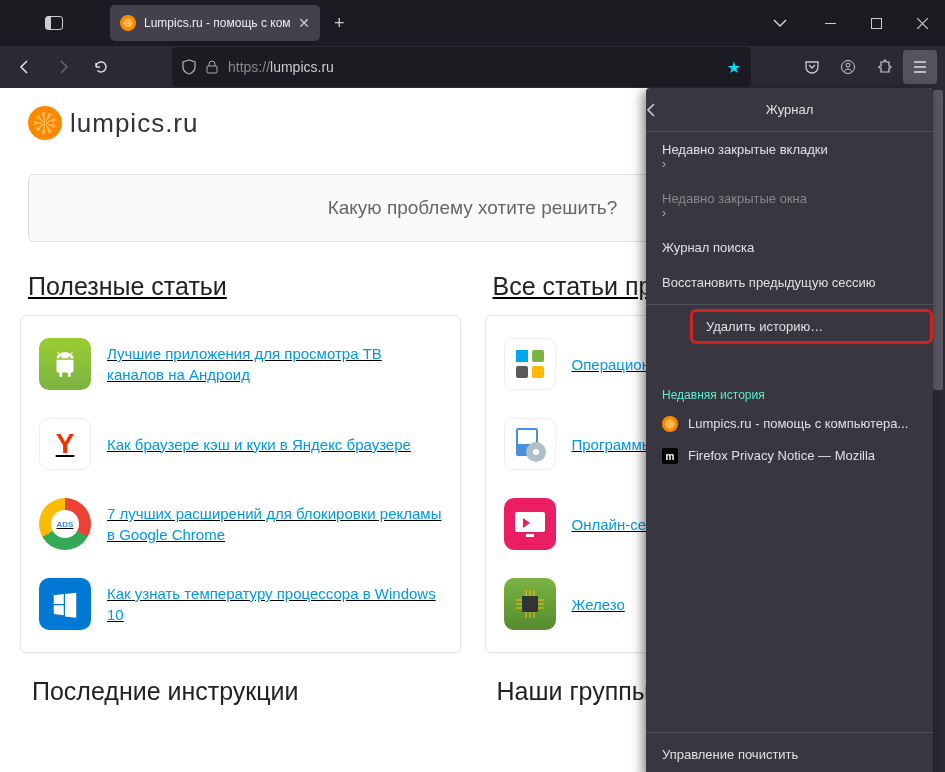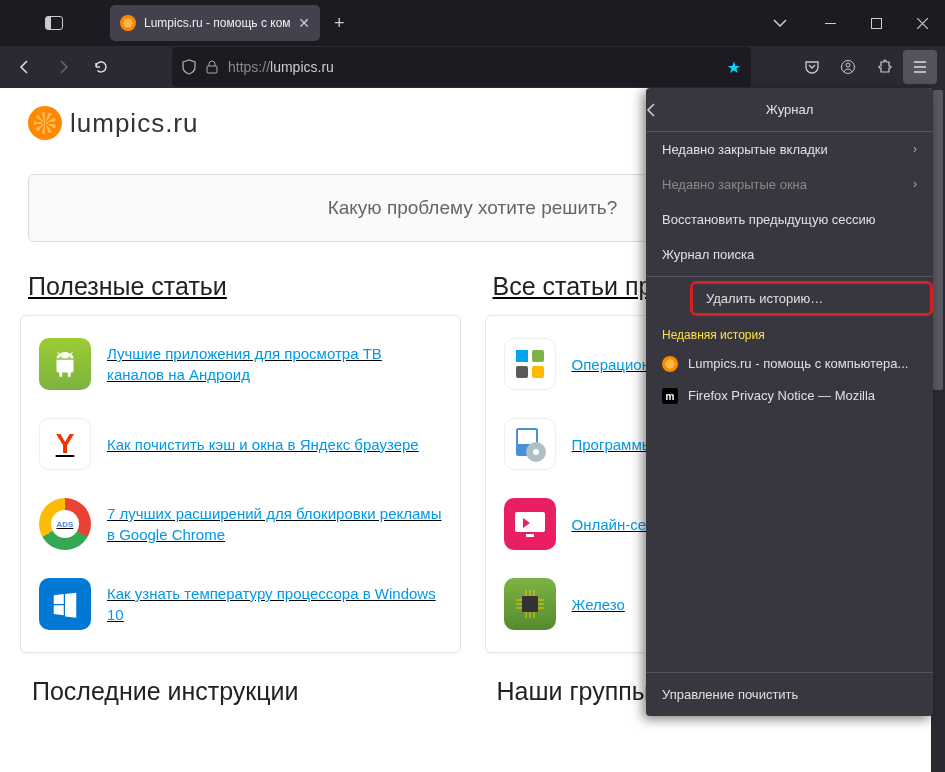--- a/index.html
+++ b/index.html
@@ -66,26 +66,26 @@
 .ic-hw { background: linear-gradient(#7cb342, #558b2f); }
 
 .bottom-heads { display: flex; gap: 32px; padding: 20px 24px 0; }
 .bottom-heads > div { flex: 1; }
 
 
 .panel { position: absolute; top: 88px; right: 12px; width: 287px; background: #38373f; box-shadow: -3px 3px 12px rgba(0,0,0,0.5); z-index: 100; color: #e0e0e0; font-size: 13px; border-radius: 4px; }
 .panel-head { display: flex; align-items: center; height: 44px; border-bottom: 1px solid #52525a; }
 .panel-back { width: 44px; text-align: center; font-size: 16px; cursor: pointer; color: #ccc; }
 .panel-title { flex: 1; text-align: center; padding-right: 44px; font-size: 13px; }
-.panel-item { display: flex; align-items: flex-start; padding: 10px 16px; cursor: pointer; font-size: 13px; justify-content: space-between; }
+.panel-item { display: flex; align-items: flex-start; padding: 10px 16px; cursor: pointer; font-size: 13px; justify-content: space-between; flex-direction: column; }
 .panel-item.disabled { color: #888; }
 .panel-item .chev { color: #aaa; font-size: 12px; }
 .panel-sep { height: 1px; background: #52525a; margin: 4px 0; }
 .panel-item.highlight { outline: 3px solid #d32020; outline-offset: -3px; border-radius: 6px; margin-left: 44px; }
-.panel-sub { color: #fde047; font-size: 12px; padding: 12px 16px 6px; }
+.panel-sub { color: #5eead4; font-size: 12px; padding: 22px 16px 6px; margin-top: 22px; }
 .hist-item { display: flex; align-items: flex-start; gap: 10px; padding: 8px 16px; font-size: 13px; cursor: pointer; }
 .hist-fav { width: 16px; height: 16px; flex-shrink: 0; border-radius: 2px; }
 .hist-fav.lumpics { background: radial-gradient(circle, #ffb84d 40%, #ff8800 41%); border-radius: 50%; }
 .hist-fav.moz { background: #000; color: #fff; display: flex; align-items: center; justify-content: center; font-size: 10px; font-weight: bold; }
 .hist-text { white-space: nowrap; overflow: hidden; text-overflow: ellipsis; }
 .panel-footer { border-top: 1px solid #52525a; padding: 14px 16px; font-size: 13px; cursor: pointer; margin-top: 260px; }
 
 .scrollbar { position: absolute; right: 0; top: 88px; bottom: 0; width: 14px; background: #2b2a33; }
 .scroll-thumb { background: #5a5962; width: 10px; margin: 2px auto; height: 300px; border-radius: 2px; }
 
@@ -204,21 +204,21 @@
         <div class="art">
           <div class="art-icon ic-android">
             <svg width="34" height="34" viewBox="0 0 24 24">
                 <path fill="#fff" d="M6 8c0-1 .5-2 1.5-2.7L6.4 3.5l.5-.3L8 5a6 6 0 0 1 8 0l1.1-1.8.5.3-1.1 1.8C17.5 6 18 7 18 8H6zm3 0a.7.7 0 1 0 0-1.4.7.7 0 0 0 0 1.4zm6 0a.7.7 0 1 0 0-1.4.7.7 0 0 0 0 1.4zM6 9h12v8a1 1 0 0 1-1 1h-1v3h-2v-3h-4v3H8v-3H7a1 1 0 0 1-1-1V9z"></path>
               </svg>
           </div>
           <div class="art-title">Лучшие приложения для просмотра ТВ каналов на Андроид</div>
         </div>
         <div class="art">
           <div class="art-icon ic-yandex"></div>
-          <div class="art-title">Как почистить кэш и окна в Яндекс браузере</div>
+          <div class="art-title">Как браузере кэш и куки в Яндекс браузере</div>
         </div>
         <div class="art">
           <div class="art-icon ic-chrome"></div>
           <div class="art-title">7 лучших расширений для блокировки рекламы в Google Chrome</div>
         </div>
         <div class="art">
           <div class="art-icon ic-windows">
             <svg width="30" height="30" viewBox="0 0 24 24">
                 <path fill="#fff" d="M3 5l8-1v8H3V5zm9-1l9-1v10h-9V4zM3 13h8v8l-8-1v-7zm9 0h9v10l-9-1v-9z"></path>
               </svg>
@@ -308,24 +308,24 @@
   </div>
   <div class="panel-item">
     <span>Недавно закрытые вкладки</span>
     <span class="chev">›</span>
   </div>
   <div class="panel-item disabled">
     <span>Недавно закрытые окна</span>
     <span class="chev">›</span>
   </div>
   <div class="panel-item">
+    <span>Журнал поиска</span>
+  </div>
+  <div class="panel-item">
     <span>Восстановить предыдущую сессию</span>
-  </div>
-  <div class="panel-item">
-    <span>Журнал поиска</span>
   </div>
   <div class="panel-sep"></div>
   <div class="panel-item highlight">
     <span>Удалить историю…</span>
   </div>
   <div class="panel-sub">Недавняя история</div>
   <div class="hist-item">
     <div class="hist-fav lumpics"></div>
     <div class="hist-text">Lumpics.ru - помощь с компьютера...</div>
   </div>

